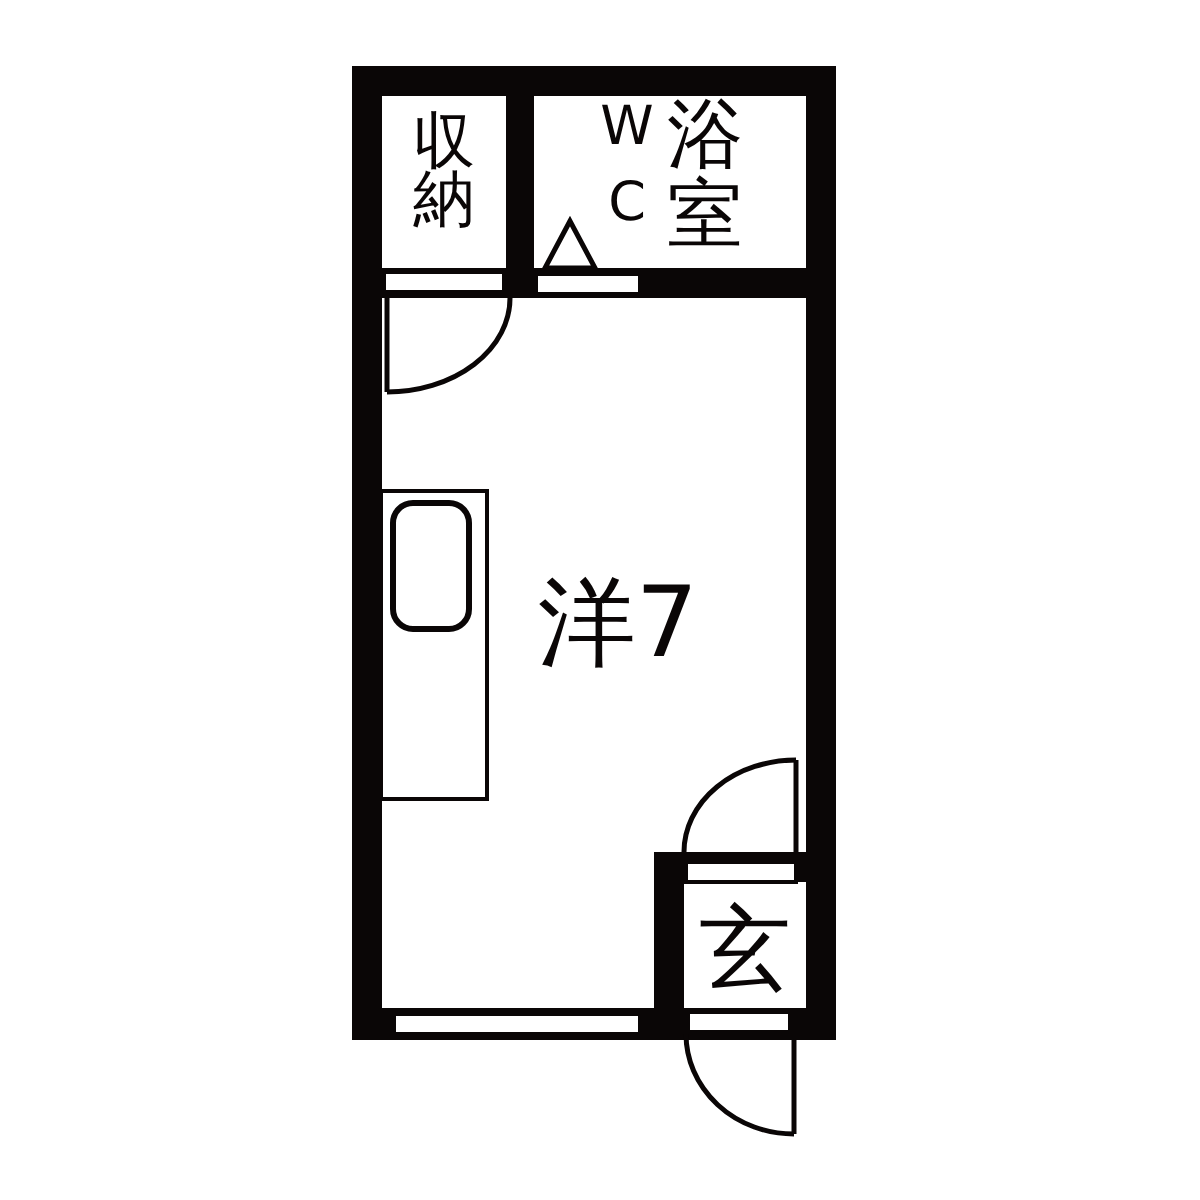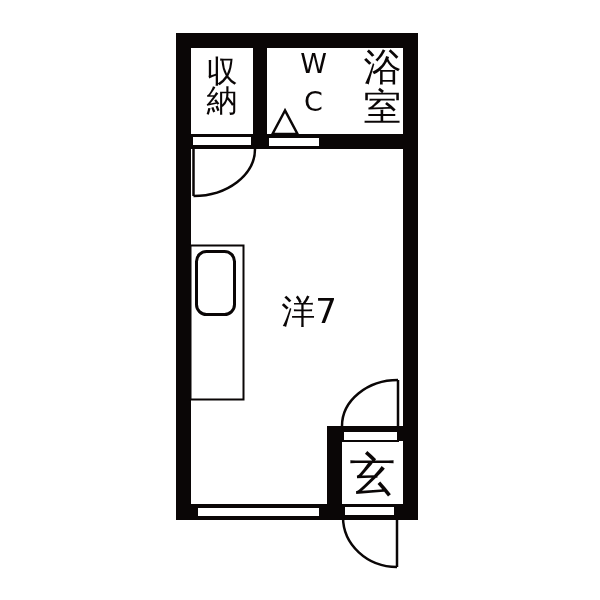--- a/index.html
+++ b/index.html
@@ -52,17 +52,17 @@
 
     <path d="M398 380 L398 426" stroke="#0a0606" stroke-width="2.5" fill="none"></path>
     <path d="M398 380 A56 46 0 0 0 342 426" stroke="#0a0606" stroke-width="2.5" fill="none"></path>
 
     <path d="M397 517 L397 567" stroke="#0a0606" stroke-width="2.5" fill="none"></path>
     <path d="M397 567 A54 50 0 0 1 343 517" stroke="#0a0606" stroke-width="2.5" fill="none"></path>
   </svg>
 
   <div class="label vstack" style="left:205px; top:57px; width:34px; font-size:31px; line-height:29px;">収納</div>
   <div class="label vstack" style="left:292px; top:45px; width:43px; font-size:27px; line-height:38px;">WC</div>
-  <div class="label vstack" style="left:362px; top:47px; width:41px; font-size:38px; line-height:40px;">浴室</div>
-  <div class="label" style="left:239px; top:288px; width:140px; font-size:34px; line-height:47px;">洋7</div>
+  <div class="label vstack" style="left:332px; top:47px; width:41px; font-size:38px; line-height:40px;">浴室</div>
+  <div class="label" style="left:239px; top:288px; width:140px; font-size:49px; line-height:47px;">洋7</div>
   <div class="label" style="left:342px; top:450px; width:61px; font-size:46px; line-height:48px;">玄</div>
 
 </div>
 
 </body></html>

